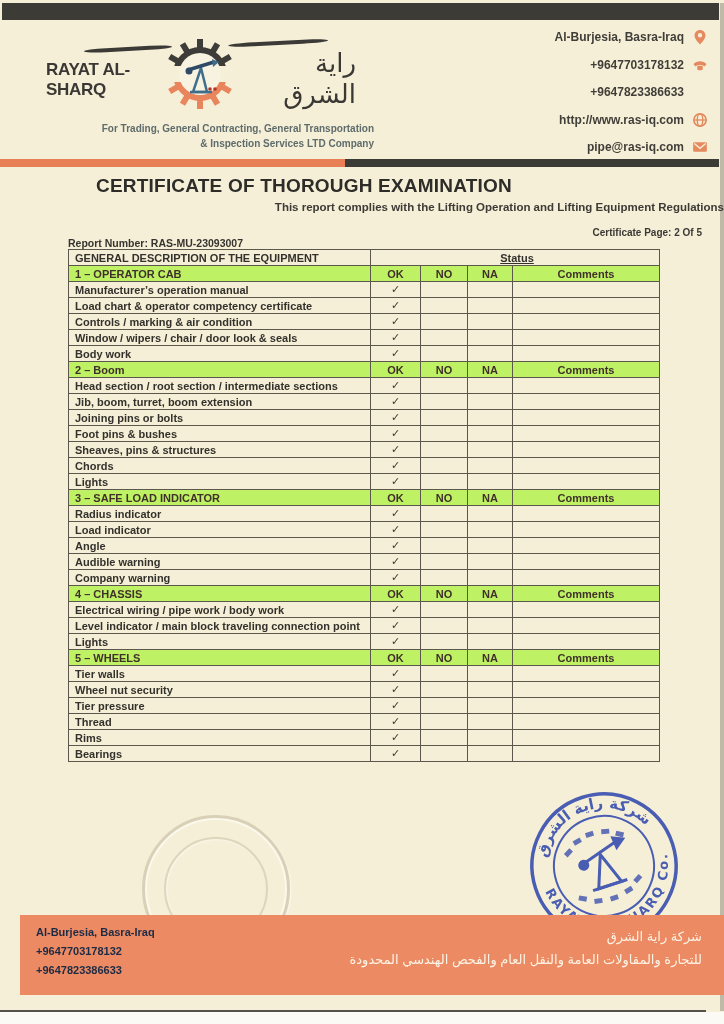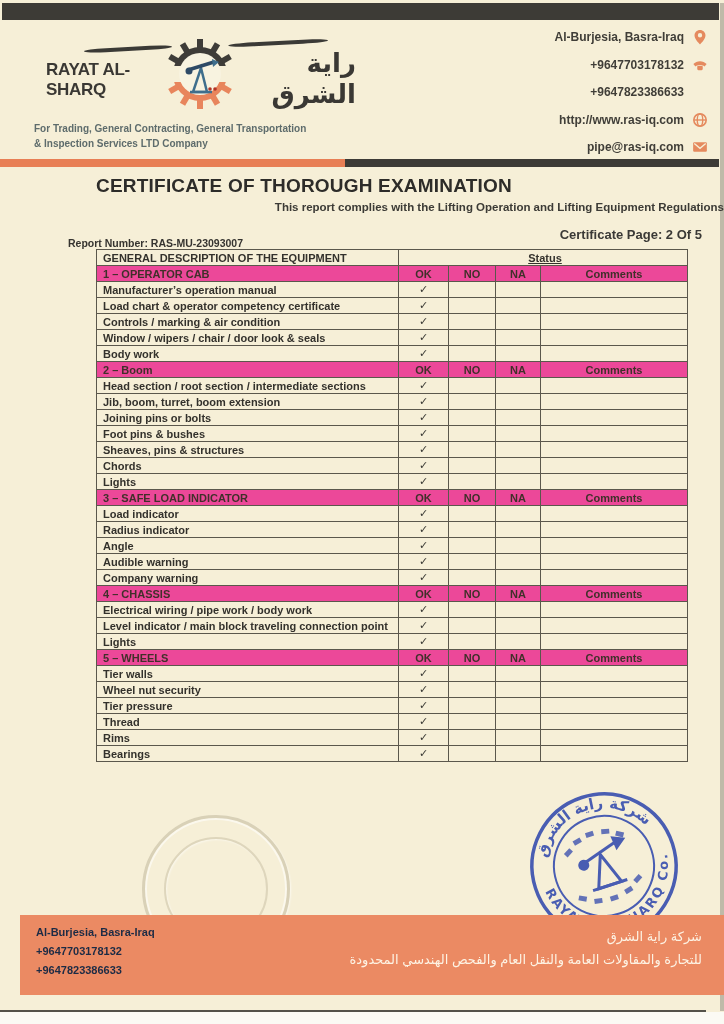--- a/index.html
+++ b/index.html
@@ -10,54 +10,54 @@
   }
   
   .topbar { position:absolute; left:2px; top:3px; width:717px; height:17px; background:#3d3b36; }
   .right-edge { position:absolute; right:0; top:3px; width:4px; height:1008px; background:rgba(90,88,80,.35); }
   .bottom-line { position:absolute; left:0; top:1010px; width:706px; height:2px; background:#54524a; }
   .bottom-white { position:absolute; left:0; top:1012px; width:724px; height:12px; background:#fbfaf4; }
 
   
   .logo-en { position:absolute; left:46px; top:60px; width:140px; font-size:17px; font-weight:bold;
              letter-spacing:-0.3px; color:#3a3834; text-align:left; }
-  .logo-ar { position:absolute; left:236px; top:48px; width:120px; font-size:26px; font-weight:bold;
+  .logo-ar { position:absolute; left:236px; top:48px; width:120px; font-size:26px; font-weight:normal;
              color:#3a3834; direction:rtl; }
   .gear-logo { position:absolute; left:166px; top:26px; }
   .swoosh { position:absolute; height:4px; background:#3b3a36; border-radius:50%/100%; }
   .swoosh-left { left:84px; top:47px; width:88px; transform:rotate(-3deg); }
   .swoosh-right { left:228px; top:41px; width:100px; transform:rotate(-3deg); }
-  .tagline { position:absolute; left:34px; top:121px; width:340px; text-align:left;
+  .tagline { position:absolute; left:34px; top:121px; width:340px; text-align:right;
              font-size:10px; line-height:15px; color:#5e6c6c; font-weight:bold; }
 
   .contact-list { position:absolute; right:16px; top:28px; }
   .contact-line { display:flex; justify-content:flex-end; align-items:center; gap:8px;
                   height:18px; margin-bottom:9.5px; }
   .contact-text { font-size:12px; font-weight:bold; color:#403e38; }
   .contact-icon { width:16px; height:16px; display:inline-flex; }
   .contact-icon svg { width:16px; height:16px; }
 
   .divider-orange { position:absolute; left:0; top:159px; width:345px; height:8px; background:#e87f55; }
   .divider-dark  { position:absolute; left:345px; top:159px; width:374px; height:8px; background:#3d3b36; }
 
   .doc-title { position:absolute; left:0; top:175px; width:608px; text-align:center;
                font-size:19px; font-weight:bold; color:#2d2c29; letter-spacing:.2px; }
   .doc-subtitle { position:absolute; left:0; top:201px; width:724px; text-align:right;
                   font-size:11.5px; color:#3c3b36; font-weight:bold; }
-  .cert-page { position:absolute; right:22px; top:227px; font-size:13px; font-weight:bold; color:#3a3936; }
+  .cert-page { position:absolute; right:22px; top:227px; font-size:10px; font-weight:bold; color:#3a3936; }
   .report-number { position:absolute; left:68px; top:237px; font-size:10.5px; font-weight:bold; color:#363430; }
 
   
   .eq-table { position:absolute; left:68px; top:249px; width:591px; height:479px;
-              border-collapse:collapse; table-layout:fixed;margin-left:28px; }
+              border-collapse:collapse; table-layout:fixed; }
   .eq-table td { border:1px solid #5b574c; font-size:11px; color:#33312c;
                  padding:0 2px 0 6px; height:16px; font-weight:bold; }
   .desc-head { font-size:10.5px; }
   .status-head { text-align:center; font-size:11px;text-decoration:underline; }
-  .section-row td { background:#ec4899; color:#41302a; }
+  .section-row td { background:#bef264; color:#41302a; }
   .col-center { text-align:center; padding:0 !important; }
   .check { font-family:"DejaVu Sans",sans-serif; font-size:11px; color:#3a3934; }
 
   
   .emboss { position:absolute; left:142px; top:815px; width:148px; height:148px; border-radius:50%;
             border:3px solid rgba(150,138,108,.30);
             box-shadow: inset 0 0 0 2px rgba(255,255,255,.55), 1px 1px 2px rgba(255,255,255,.6); }
   .emboss-inner { position:absolute; left:19px; top:19px; width:104px; height:104px; border-radius:50%;
             border:2px solid rgba(150,138,108,.25); box-shadow: inset 1px 1px 2px rgba(255,255,255,.5); }
 
@@ -298,28 +298,28 @@
           <td></td>
         </tr>
         <tr class="section-row">
           <td>3 – SAFE LOAD INDICATOR</td>
           <td class="col-center">OK</td>
           <td class="col-center">NO</td>
           <td class="col-center">NA</td>
           <td class="col-center">Comments</td>
         </tr>
         <tr>
+          <td>Radius indicator</td>
+          <td class="col-center"><span class="check">✓</span></td>
+          <td class="col-center"></td>
+          <td class="col-center"></td>
+          <td></td>
+        </tr>
+        <tr>
           <td>Load indicator</td>
-          <td class="col-center"><span class="check">✓</span></td>
-          <td class="col-center"></td>
-          <td class="col-center"></td>
-          <td></td>
-        </tr>
-        <tr>
-          <td>Radius indicator</td>
           <td class="col-center"><span class="check">✓</span></td>
           <td class="col-center"></td>
           <td class="col-center"></td>
           <td></td>
         </tr>
         <tr>
           <td>Angle</td>
           <td class="col-center"><span class="check">✓</span></td>
           <td class="col-center"></td>
           <td class="col-center"></td>

